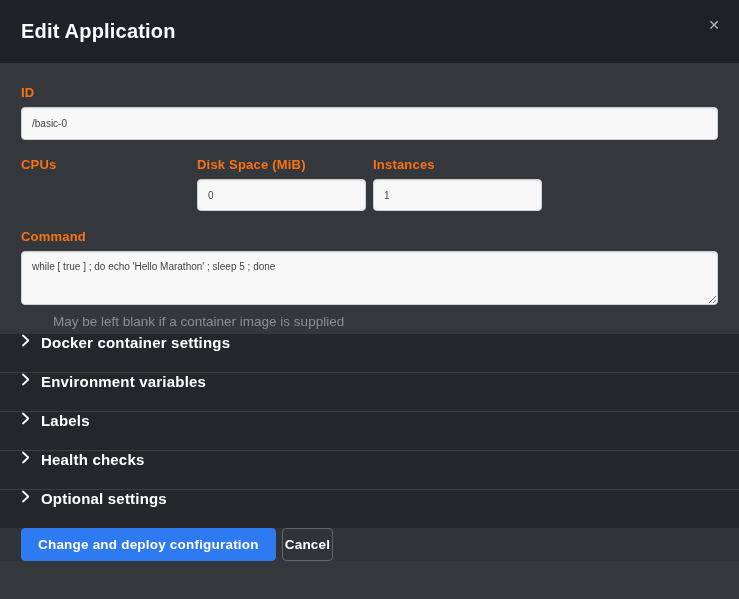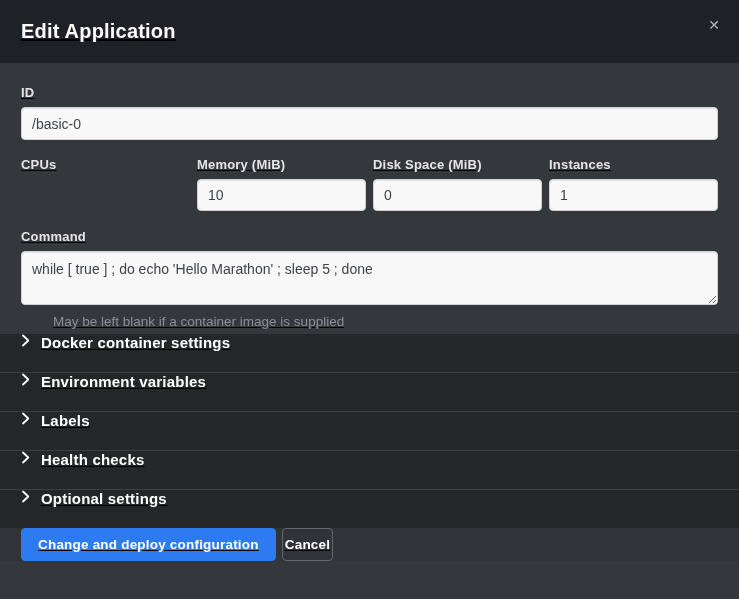--- a/index.html
+++ b/index.html
@@ -2,21 +2,21 @@
 <html><head>
 <meta charset="utf-8">
 <style>
   * { box-sizing: border-box; margin: 0; padding: 0; }
   html, body { width: 739px; height: 599px; }
   body {
     font-family: "Liberation Sans", "DejaVu Sans", sans-serif;
     background: #34373c;
     overflow: hidden;
   }
-  .modal { width: 739px; height: 481px; display: flex; flex-direction: column; text-decoration: underline; }
+  .modal { width: 739px; height: 481px; display: flex; flex-direction: column; }
 
   
   .modal-header {
     height: 63px; flex: 0 0 63px;
     background: #1e2125;
     display: flex; align-items: center;
     padding: 0 21px;
     position: relative;
   }
   .modal-title {
@@ -32,32 +32,32 @@
   }
 
   
   .form-body {
     flex: 0 0 271px; height: 271px;
     background: #34373c;
     padding: 22px 21px 0 21px;
   }
   .field-label {
     display: block;
-    color: #e5e5e5; font-size: 13px; font-weight: 700;
+    color: #f97316; font-size: 13px; font-weight: 700;
     margin-bottom: 7px; letter-spacing: .2px;
   }
   .text-input, .text-area {
     width: 100%;
     background: #f8f8f8;
     border: 1px solid #cfd1d4;
     border-radius: 4px;
     box-shadow: inset 0 1px 1px rgba(0,0,0,0.08);
     color: #404348;
     font-family: "Liberation Sans", "DejaVu Sans", sans-serif;
-    font-size: 14px;
+    font-size: 10px;
     padding: 0 10px;
     outline: none;
   }
   .text-input { height: 33px; }
   .id-block { margin-bottom: 17px; }
   .row4 {
     display: grid;
     grid-template-columns: repeat(4, 1fr);
     gap: 7px;
     margin-bottom: 18px;
@@ -141,24 +141,20 @@
   <div class="form-body">
 
     <div class="id-block">
       <label class="field-label">ID</label>
       <input class="text-input" type="text" value="/basic-0" style="">
     </div>
 
     <div class="row4">
       <div>
         <label class="field-label">CPUs</label>
-      </div>
-      <div>
-        <label class="field-label">Memory (MiB)</label>
-        <input class="text-input" type="text" value="10" style="">
       </div>
       <div>
         <label class="field-label">Disk Space (MiB)</label>
         <input class="text-input" type="text" value="0" style="">
       </div>
       <div>
         <label class="field-label">Instances</label>
         <input class="text-input" type="text" value="1" style="">
       </div>
     </div>

